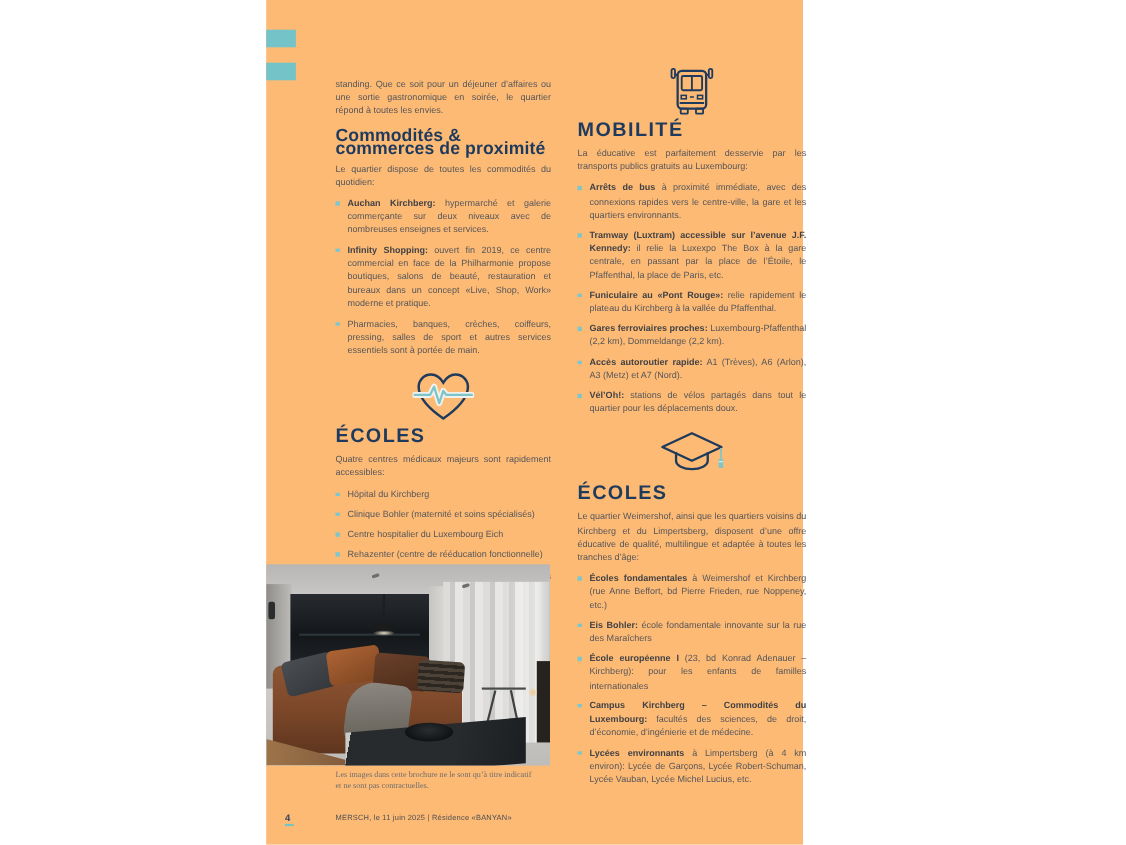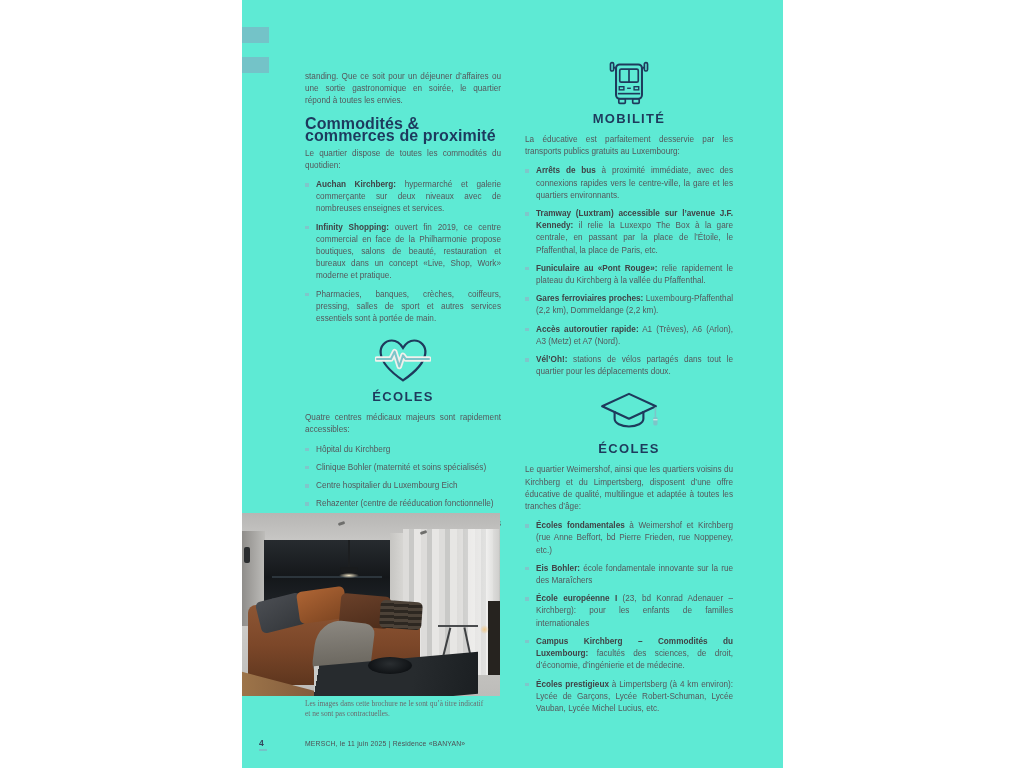--- a/index.html
+++ b/index.html
@@ -3,40 +3,40 @@
 <meta charset="utf-8">
 <style>
   html,body{margin:0;padding:0;}
   body{
     width:1024px;height:768px;overflow:hidden;position:relative;
     background:#ffffff;
     font-family:"Liberation Sans","DejaVu Sans",sans-serif;
     -webkit-font-smoothing:antialiased;
   }
   .page{
-    position:absolute;left:242px;top:0;width:541px;height:768px;
-    background:#5eead4;
+    position:absolute;left:242px;top:0;width:488px;height:768px;
+    background:#fdba74;
   }
   
   .tab{position:absolute;left:0;width:27px;height:16px;background:#74c3c8;}
   .tab1{top:27px;}
   .tab2{top:57px;}
 
   
   .col{position:absolute;color:#56575b;font-size:8.2px;line-height:12.2px;}
   .col-left{left:63px;top:71px;width:196px;}
   .col-right{left:283px;top:58px;width:208px;}
   .body-p{margin:0 0 7px 0;text-align:justify;}
   .subheading{
     margin:10px 0 6px 0;font-size:16px;line-height:12px;
     font-weight:bold;color:#1d3a5e;letter-spacing:.1px;
   }
   .section-heading{
-    margin:3px 0 8px 0;font-size:13px;line-height:15px;font-weight:bold;
-    color:#1e3a5c;letter-spacing:1.3px;text-align:center;
+    margin:3px 0 8px 0;font-size:18px;line-height:15px;font-weight:bold;
+    color:#1e3a5c;letter-spacing:1.3px;text-align:left;
   }
   .icon-block{text-align:center;margin:9px 0 2px 0;}
   .icon-block svg{display:inline-block;vertical-align:bottom;}
 
   ul.bullets{list-style:none;margin:2px 0 8px 0;padding:0;}
   ul.bullets li{
     position:relative;padding-left:11px;margin:0 0 6px 0;text-align:justify;
   }
   ul.bullets li .sq{
     position:absolute;left:0;top:4px;width:3.6px;height:3.6px;background:#7fc6ca;
@@ -290,21 +290,21 @@
     <b>École européenne I</b><span> (23, bd Konrad Adenauer – Kirchberg): pour les enfants de familles internationales</span>
   </li>
 
   <li>
     <span class="sq"></span>
     <b>Campus Kirchberg – Commodités du Luxembourg:</b><span> facultés des sciences, de droit, d’économie, d’ingénierie et de médecine.</span>
   </li>
 
   <li>
     <span class="sq"></span>
-    <b>Écoles prestigieux</b><span> à Limpertsberg (à 4 km environ): Lycée de Garçons, Lycée Robert-Schuman, Lycée Vauban, Lycée Michel Lucius, etc.</span>
+    <b>Lycées environnants</b><span> à Limpertsberg (à 4 km environ): Lycée de Garçons, Lycée Robert-Schuman, Lycée Vauban, Lycée Michel Lucius, etc.</span>
   </li>
 </ul>
   </div>
 
   <div class="footer">
     <span class="pagenum">4</span>
     <span class="footer-text">MERSCH, le 11 juin 2025   |   Résidence «BANYAN»</span>
   </div>
 
 </div>

